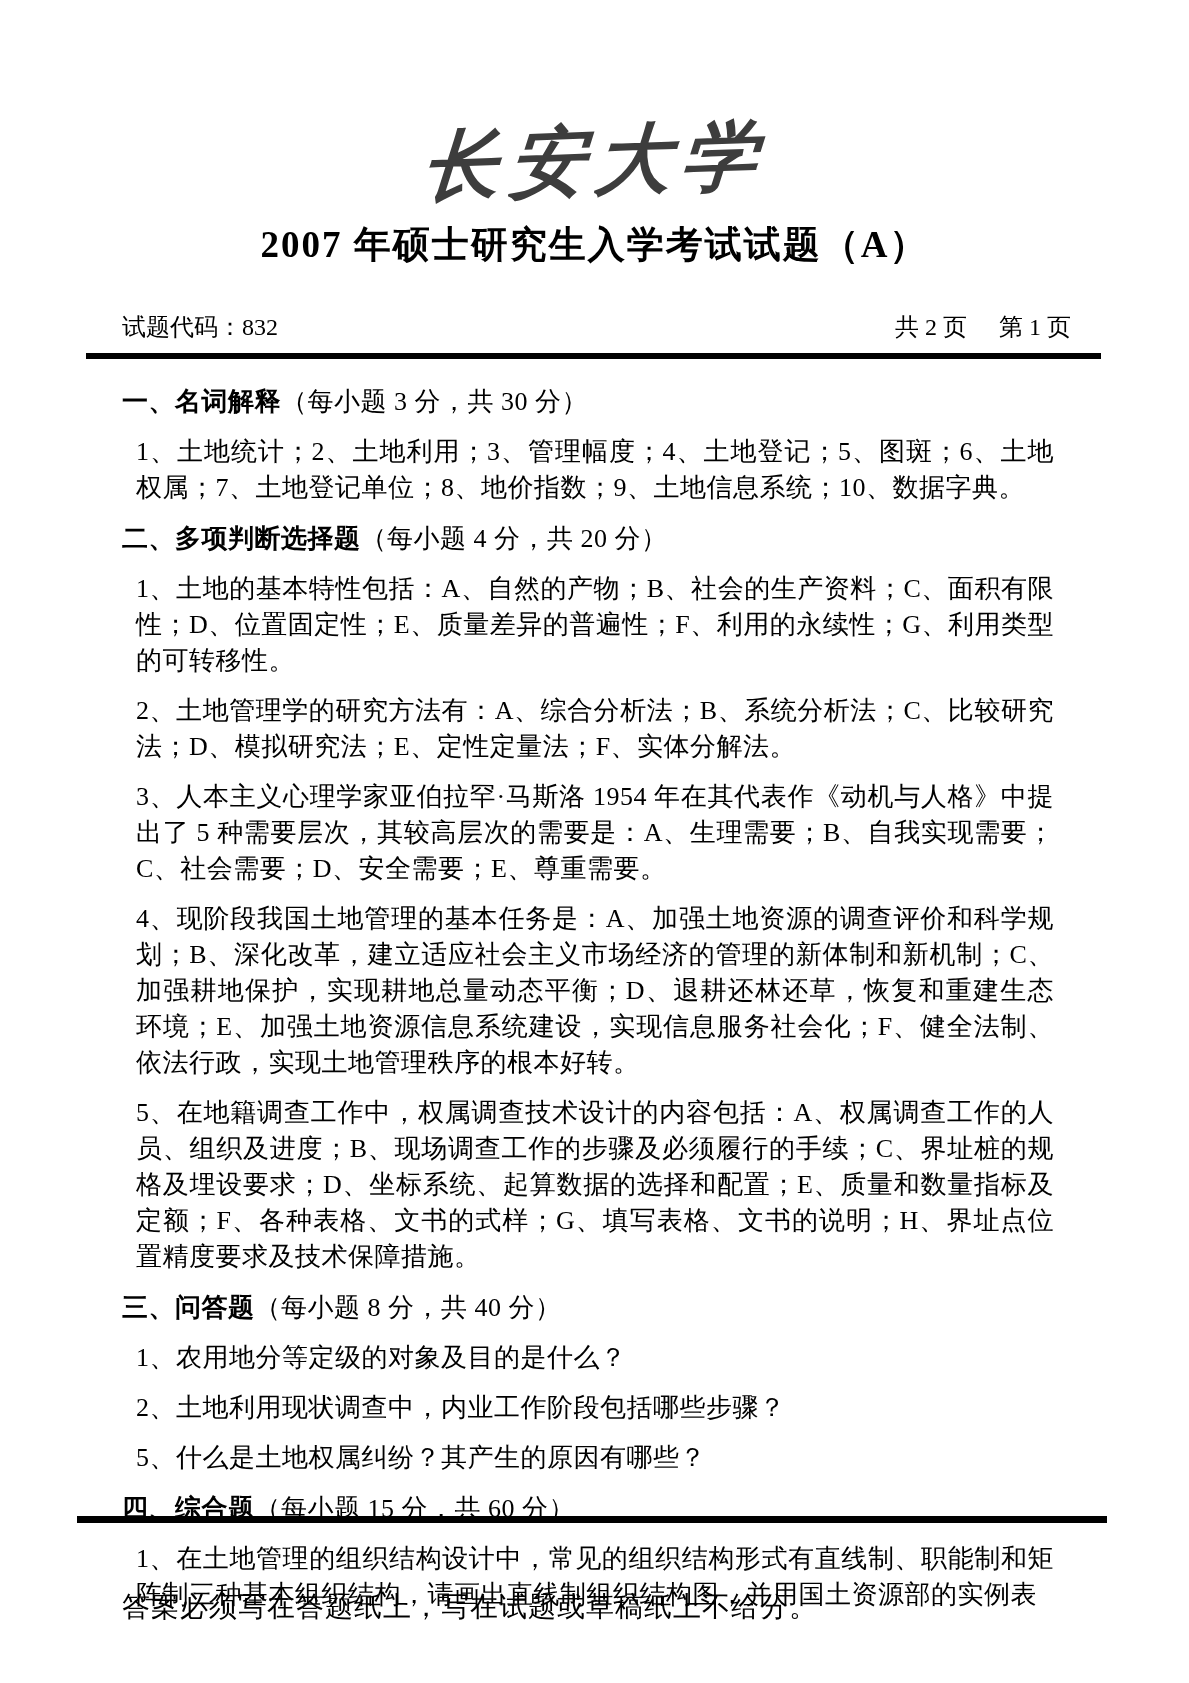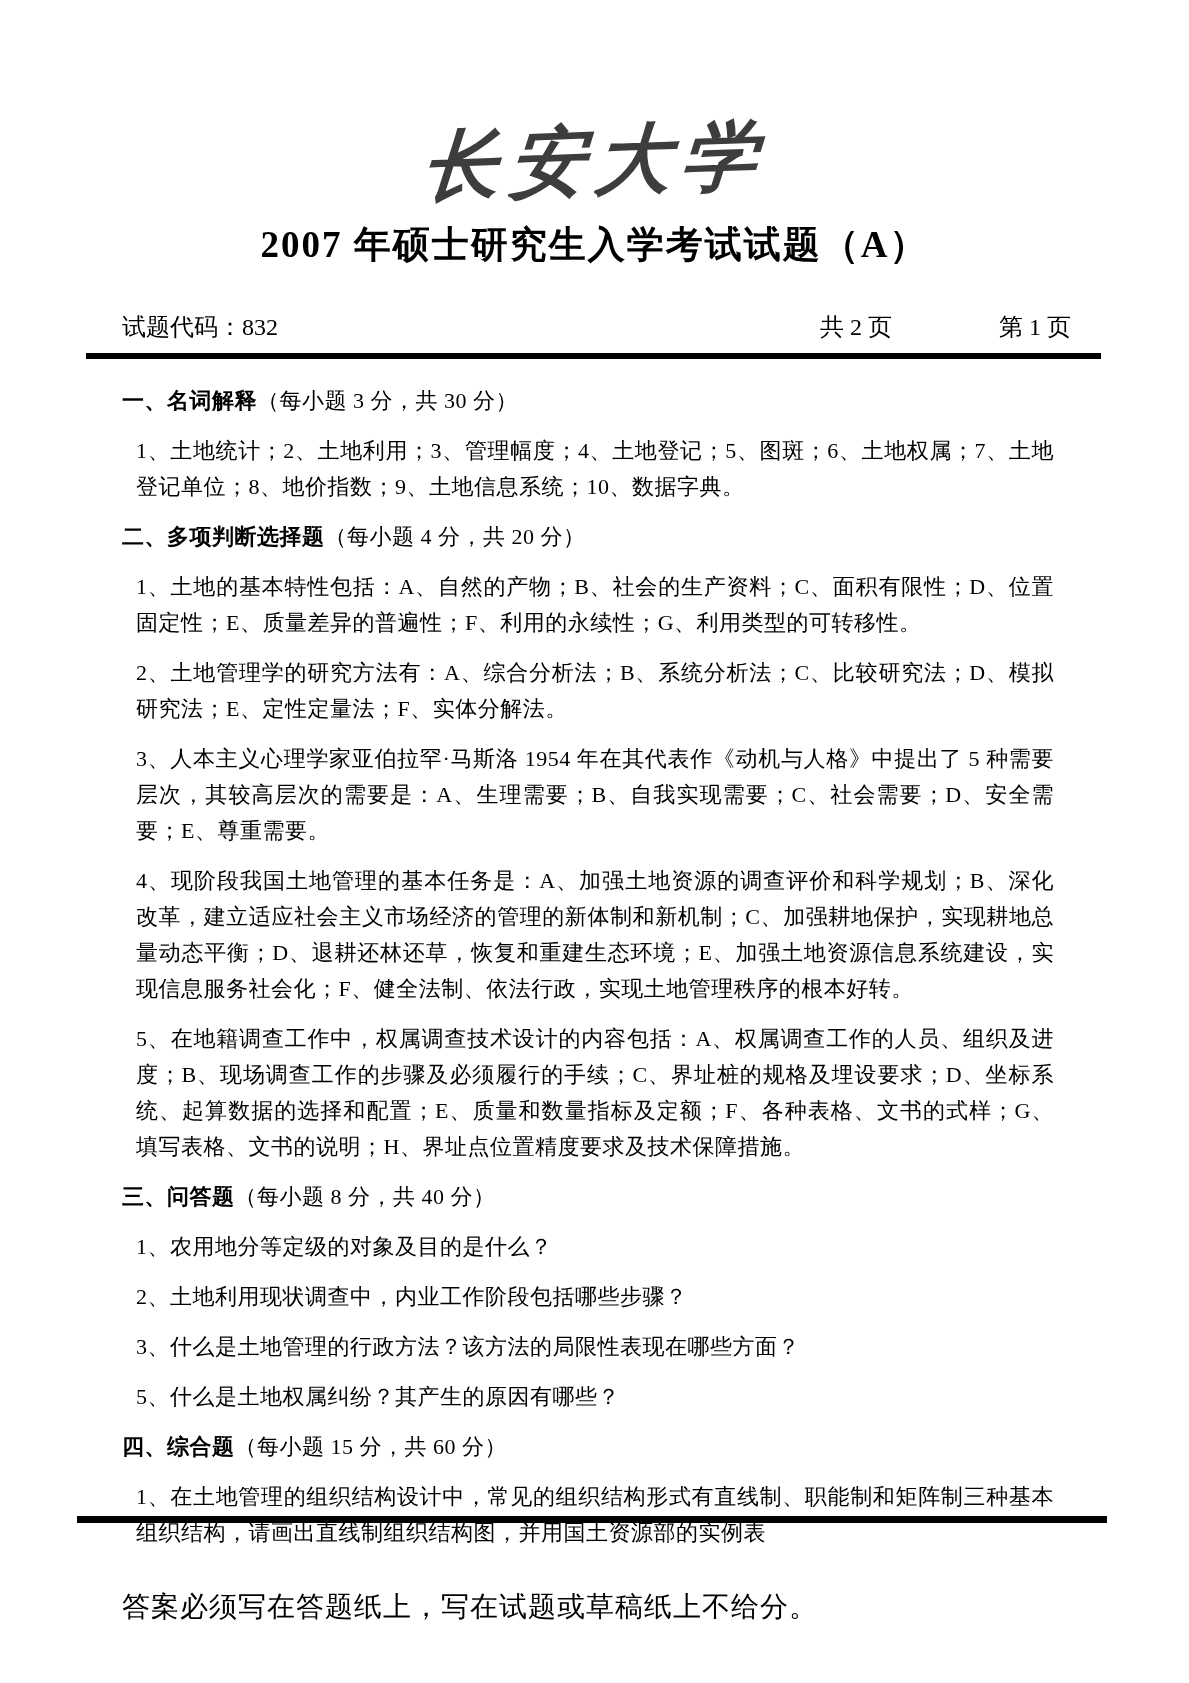--- a/index.html
+++ b/index.html
@@ -39,30 +39,30 @@
     line-height: 1.4;
   }
   .info-row {
     display: flex;
     align-items: baseline;
     margin: 40px 100px 0 122px;
     font-size: 24px;
     white-space: nowrap;
   }
   .info-name { margin-left: 55px; }
-  .info-total { margin-left: auto; margin-right: 107px; }
+  .info-total { margin-left: auto; margin-right: 32px; }
   .info-page { margin-right: 18px; }
   .rule-top {
     height: 6px;
     background: #000000;
     margin: 10px 88px 0 86px;
   }
   .body-text {
     margin: 24px 121px 0 122px;
-    font-size: 22px;
+    font-size: 26px;
     line-height: 36px;
     text-align: justify;
     letter-spacing: 0.5px;
   }
   .section-heading {
     text-align: left;
   }
   .heading-bold {
     font-family: "Liberation Sans", "DejaVu Sans", sans-serif;
     font-weight: 700;
@@ -117,21 +117,20 @@
         <p class="question">1、土地的基本特性包括：A、自然的产物；B、社会的生产资料；C、面积有限性；D、位置固定性；E、质量差异的普遍性；F、利用的永续性；G、利用类型的可转移性。</p>
         <p class="question">2、土地管理学的研究方法有：A、综合分析法；B、系统分析法；C、比较研究法；D、模拟研究法；E、定性定量法；F、实体分解法。</p>
         <p class="question">3、人本主义心理学家亚伯拉罕·马斯洛 1954 年在其代表作《动机与人格》中提出了 5 种需要层次，其较高层次的需要是：A、生理需要；B、自我实现需要；C、社会需要；D、安全需要；E、尊重需要。</p>
         <p class="question">4、现阶段我国土地管理的基本任务是：A、加强土地资源的调查评价和科学规划；B、深化改革，建立适应社会主义市场经济的管理的新体制和新机制；C、加强耕地保护，实现耕地总量动态平衡；D、退耕还林还草，恢复和重建生态环境；E、加强土地资源信息系统建设，实现信息服务社会化；F、健全法制、依法行政，实现土地管理秩序的根本好转。</p>
         <p class="question">5、在地籍调查工作中，权属调查技术设计的内容包括：A、权属调查工作的人员、组织及进度；B、现场调查工作的步骤及必须履行的手续；C、界址桩的规格及埋设要求；D、坐标系统、起算数据的选择和配置；E、质量和数量指标及定额；F、各种表格、文书的式样；G、填写表格、文书的说明；H、界址点位置精度要求及技术保障措施。</p>
       </div>
       <div class="section">
         <div class="section-heading"><span class="heading-bold">三、问答题</span><span class="heading-suffix">（每小题 8 分，共 40 分）</span></div>
         <p class="question">1、农用地分等定级的对象及目的是什么？</p>
         <p class="question">2、土地利用现状调查中，内业工作阶段包括哪些步骤？</p>
-        <p class="question">3、什么是土地管理的行政方法？该方法的局限性表现在哪些方面？</p>
         <p class="question">5、什么是土地权属纠纷？其产生的原因有哪些？</p>
       </div>
       <div class="section">
         <div class="section-heading"><span class="heading-bold">四、综合题</span><span class="heading-suffix">（每小题 15 分，共 60 分）</span></div>
         <p class="question">1、在土地管理的组织结构设计中，常见的组织结构形式有直线制、职能制和矩阵制三种基本组织结构，请画出直线制组织结构图，并用国土资源部的实例表</p>
       </div>
     </div>
 
   <div class="bottom-rule"></div>
   <div class="footer-note">答案必须写在答题纸上，写在试题或草稿纸上不给分。</div>

